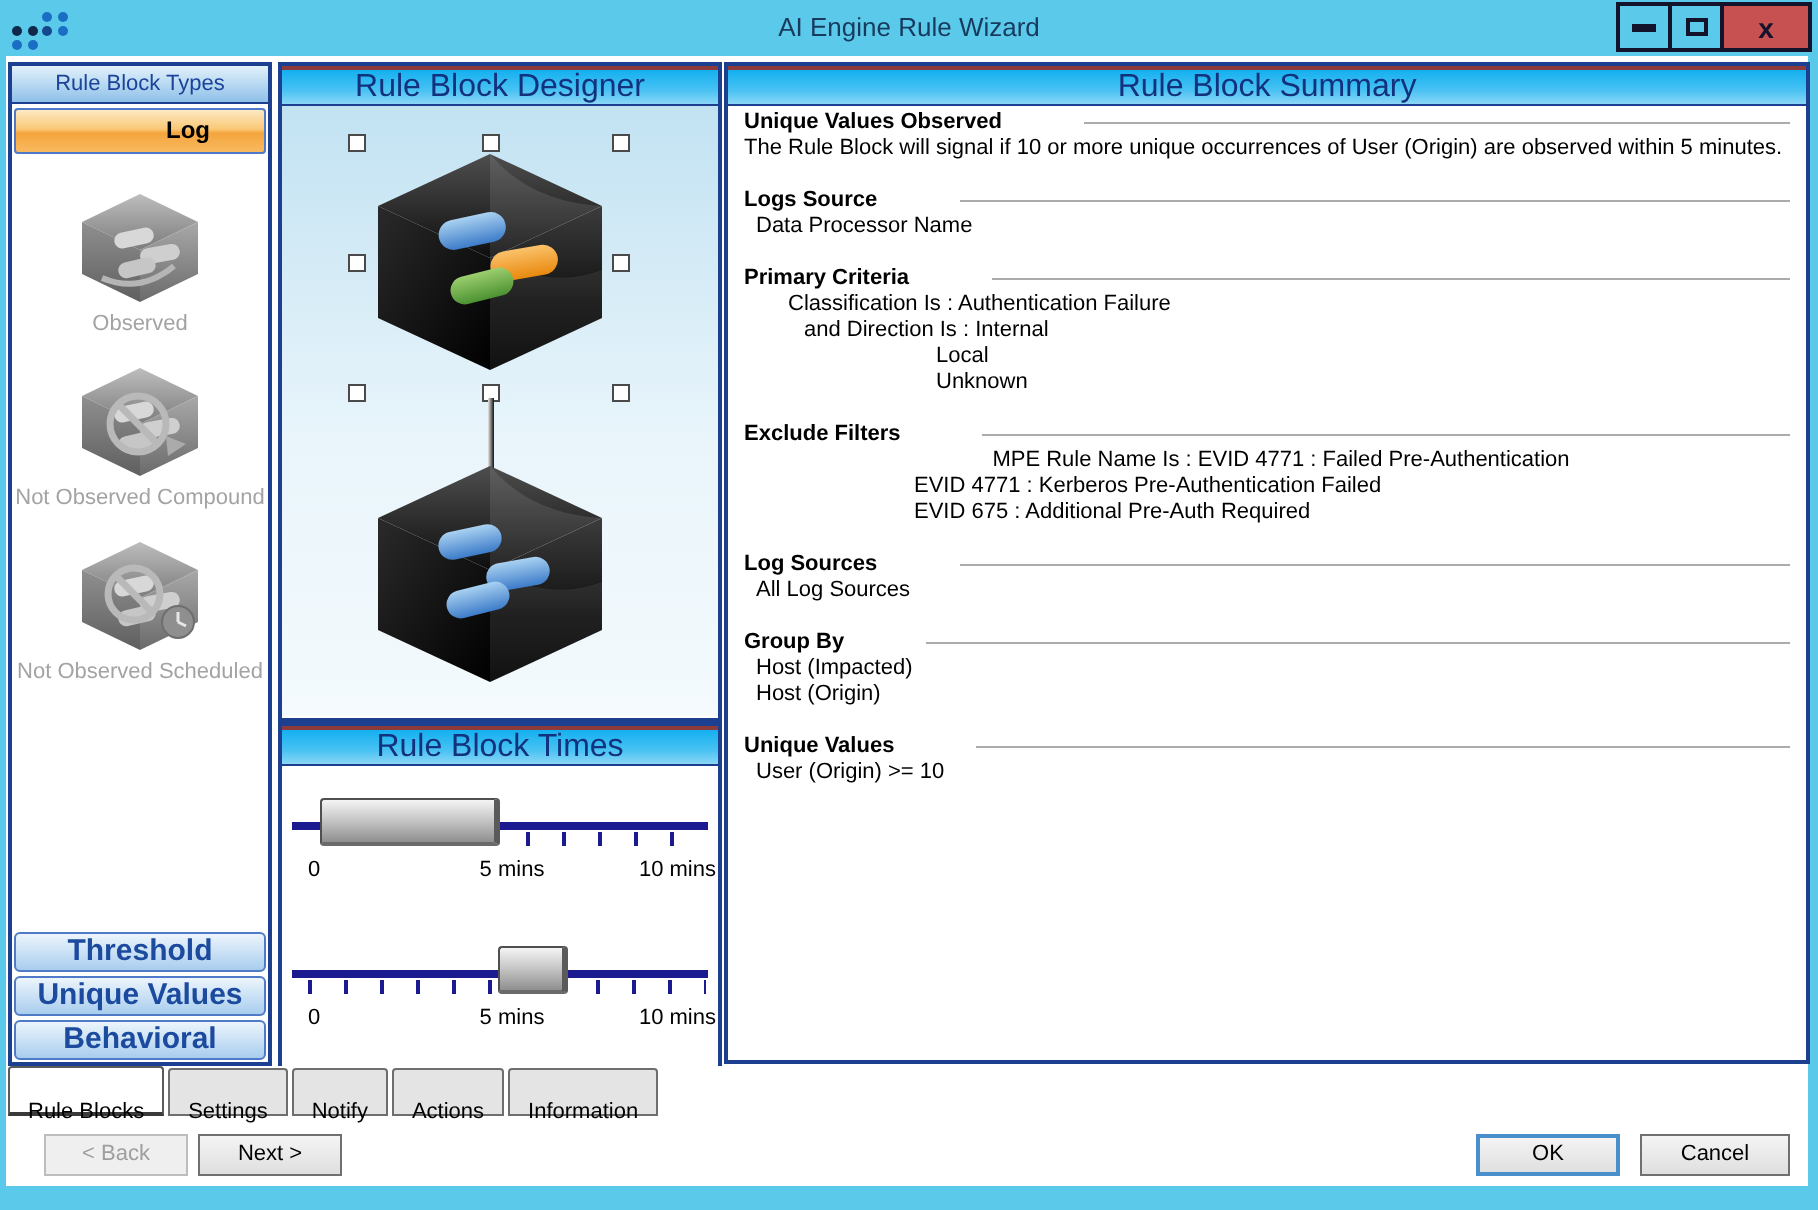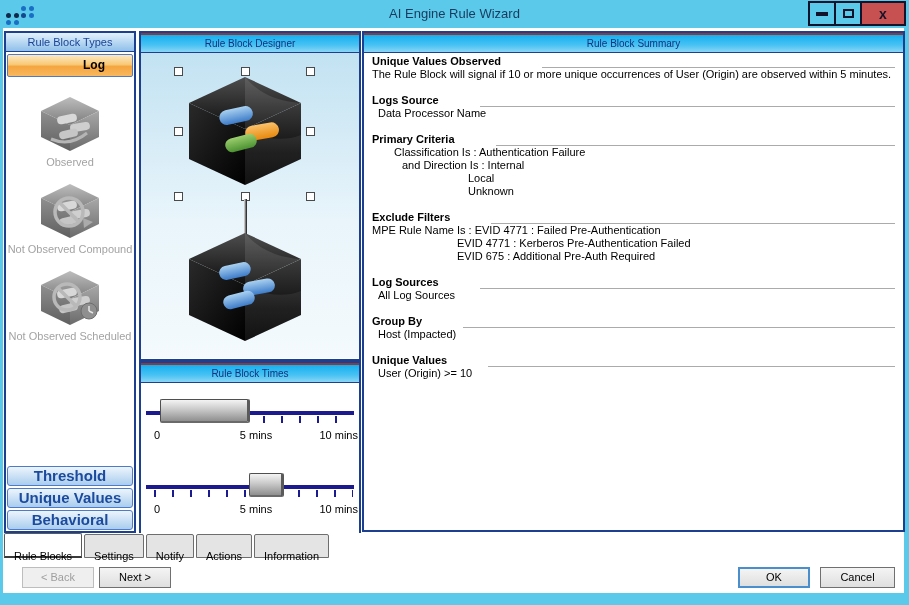--- a/index.html
+++ b/index.html
@@ -21,21 +21,21 @@
   .glyph-dash { width:12px; height:4px; background:#13142B; }
   .glyph-square { width:11px; height:9px; border:2px solid #13142B; }
   .glyph-x { font-size:14px; font-weight:bold; color:#13142B; line-height:1; }
 
   
   .content { position:absolute; left:3px; top:28px; right:5px; bottom:12px; background:#FFFFFF; }
 
   .panel { position:absolute; border:2px solid #1C3F8F; background:#FFF; }
   .panel-head { height:19px; text-align:center; font-size:11px; line-height:18px; color:#1B4399;
                 background:linear-gradient(#E2F1FB, #8FC0E9); border-bottom:1px solid #1C3F8F; }
-  .cyan-head { height:20px; text-align:center; font-size:10px; line-height:17px; color:#12327E;
+  .cyan-head { height:20px; text-align:center; font-size:16px; line-height:17px; color:#12327E;
                background:linear-gradient(#14B0F0, #49C2F3 60%, #8AD6F6);
                border-top:2px solid #8C3A3A; border-bottom:1px solid #1C3F8F; }
 
   
   .left-panel { left:1px; top:3px; width:132px; height:502px; }
   .log-btn { margin:2px 1px; height:23px; text-align:center; font-size:12px; font-weight:bold;
              color:#000; line-height:21px; border:1px solid #4E7AC7; border-radius:2px;
              background:linear-gradient(#FDE9C4, #F9C977 45%, #F5A53E 55%, #F8B95F); cursor:pointer;padding-left:48px; }
   .type-list { position:absolute; left:1px; right:1px; top:52px; bottom:68px; background:#FFF;
                display:flex; flex-direction:column; align-items:center; }
@@ -73,29 +73,29 @@
   .sl-labels { position:absolute; left:5px; right:1px; height:13px; font-size:11px; color:#000; }
   .lab1 { top:46px; } .lab2 { top:120px; }
   .sl-labels .l0 { position:absolute; left:8px; }
   .sl-labels .l5 { position:absolute; left:110px; transform:translateX(-50%); }
   .sl-labels .l10 { position:absolute; right:0; white-space:nowrap; }
 
   
   .summary-panel { left:359px; top:3px; width:543px; height:501px; }
   .summary-body { padding:2px 6px 0 8px; overflow:hidden; height:478px; }
   .sec { margin-bottom:13px; }
-  .sec-head { display:flex; align-items:flex-end; font-size:11px; font-weight:bold; color:#000;
+  .sec-head { display:flex; align-items:flex-start; font-size:11px; font-weight:bold; color:#000;
               line-height:13px;gap:36px; }
   .sec-head .rule { flex:1; height:1px; background:#ABABAB; margin:6px 2px 0 5px; }
   .sline { font-size:11px; color:#000; line-height:13px; white-space:nowrap; }
   .ind-base { margin-left:6px; }
   .ind-class { margin-left:22px; }
   .ind-dir { margin-left:30px; }
   .ind-val { margin-left:96px; }
-  .ind-mpe { margin-left:0; }
+  .ind-mpe { margin-left:12px;text-align:center; }
   .ind-evid { margin-left:85px; }
 
   
   .tabbar { position:absolute; left:1px; top:505px; display:flex; align-items:flex-end; }
   .tab { height:21px; padding:11px 9px; font-size:11px; line-height:20px; color:#000;
          background:#E4E4E4; border:1px solid #6E6E6E; margin-left:2px; cursor:pointer;
          border-radius:2px 2px 0 0; }
   .tab.active { height:24px; line-height:22px; background:#FFF; border:1px solid #5A5A5A;
                 border-bottom:2px solid #3A3A3A; margin-left:0; }
 
@@ -351,20 +351,21 @@
             </div>
           <div class="sline ind-base">All Log Sources</div>
         </div>
 
         <div class="sec">
           <div class="sec-head">
               <span>Group By</span>
               <span class="rule"></span>
             </div>
           <div class="sline ind-base">Host (Impacted)</div>
+          <div class="sline ind-base">Host (Origin)</div>
         </div>
 
         <div class="sec">
           <div class="sec-head">
               <span>Unique Values</span>
               <span class="rule"></span>
             </div>
           <div class="sline ind-base">User (Origin) &gt;= 10</div>
         </div>
 

